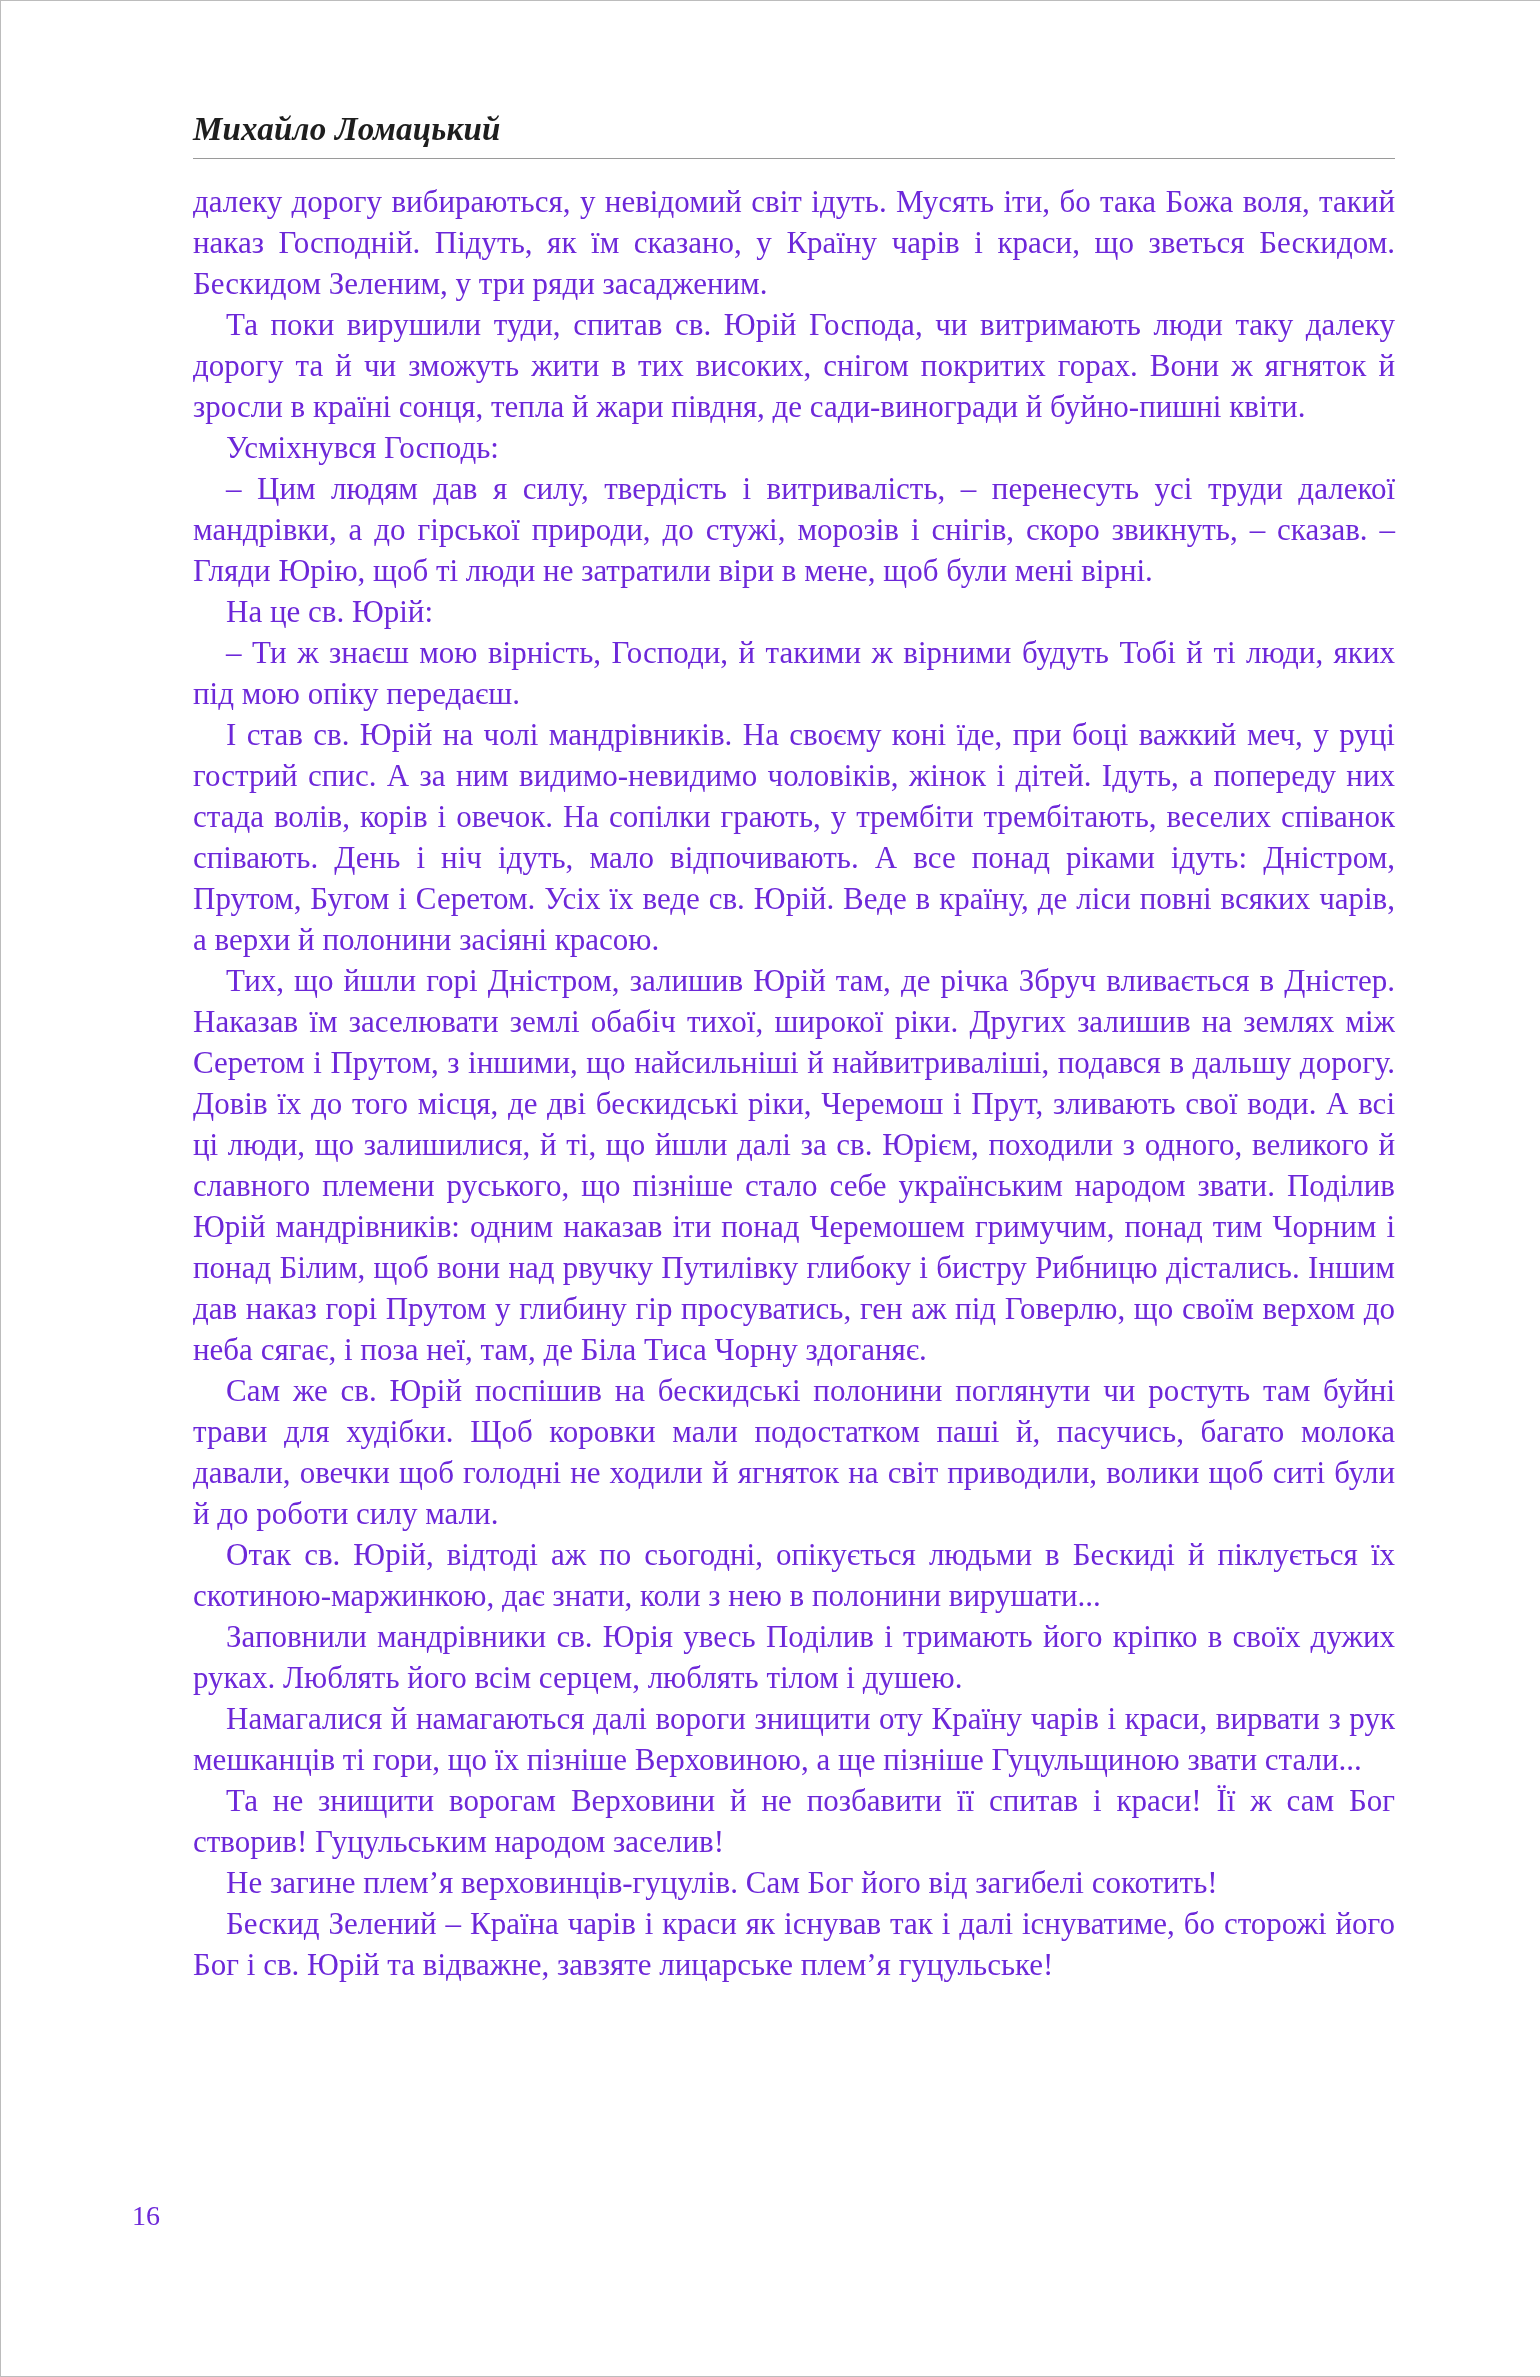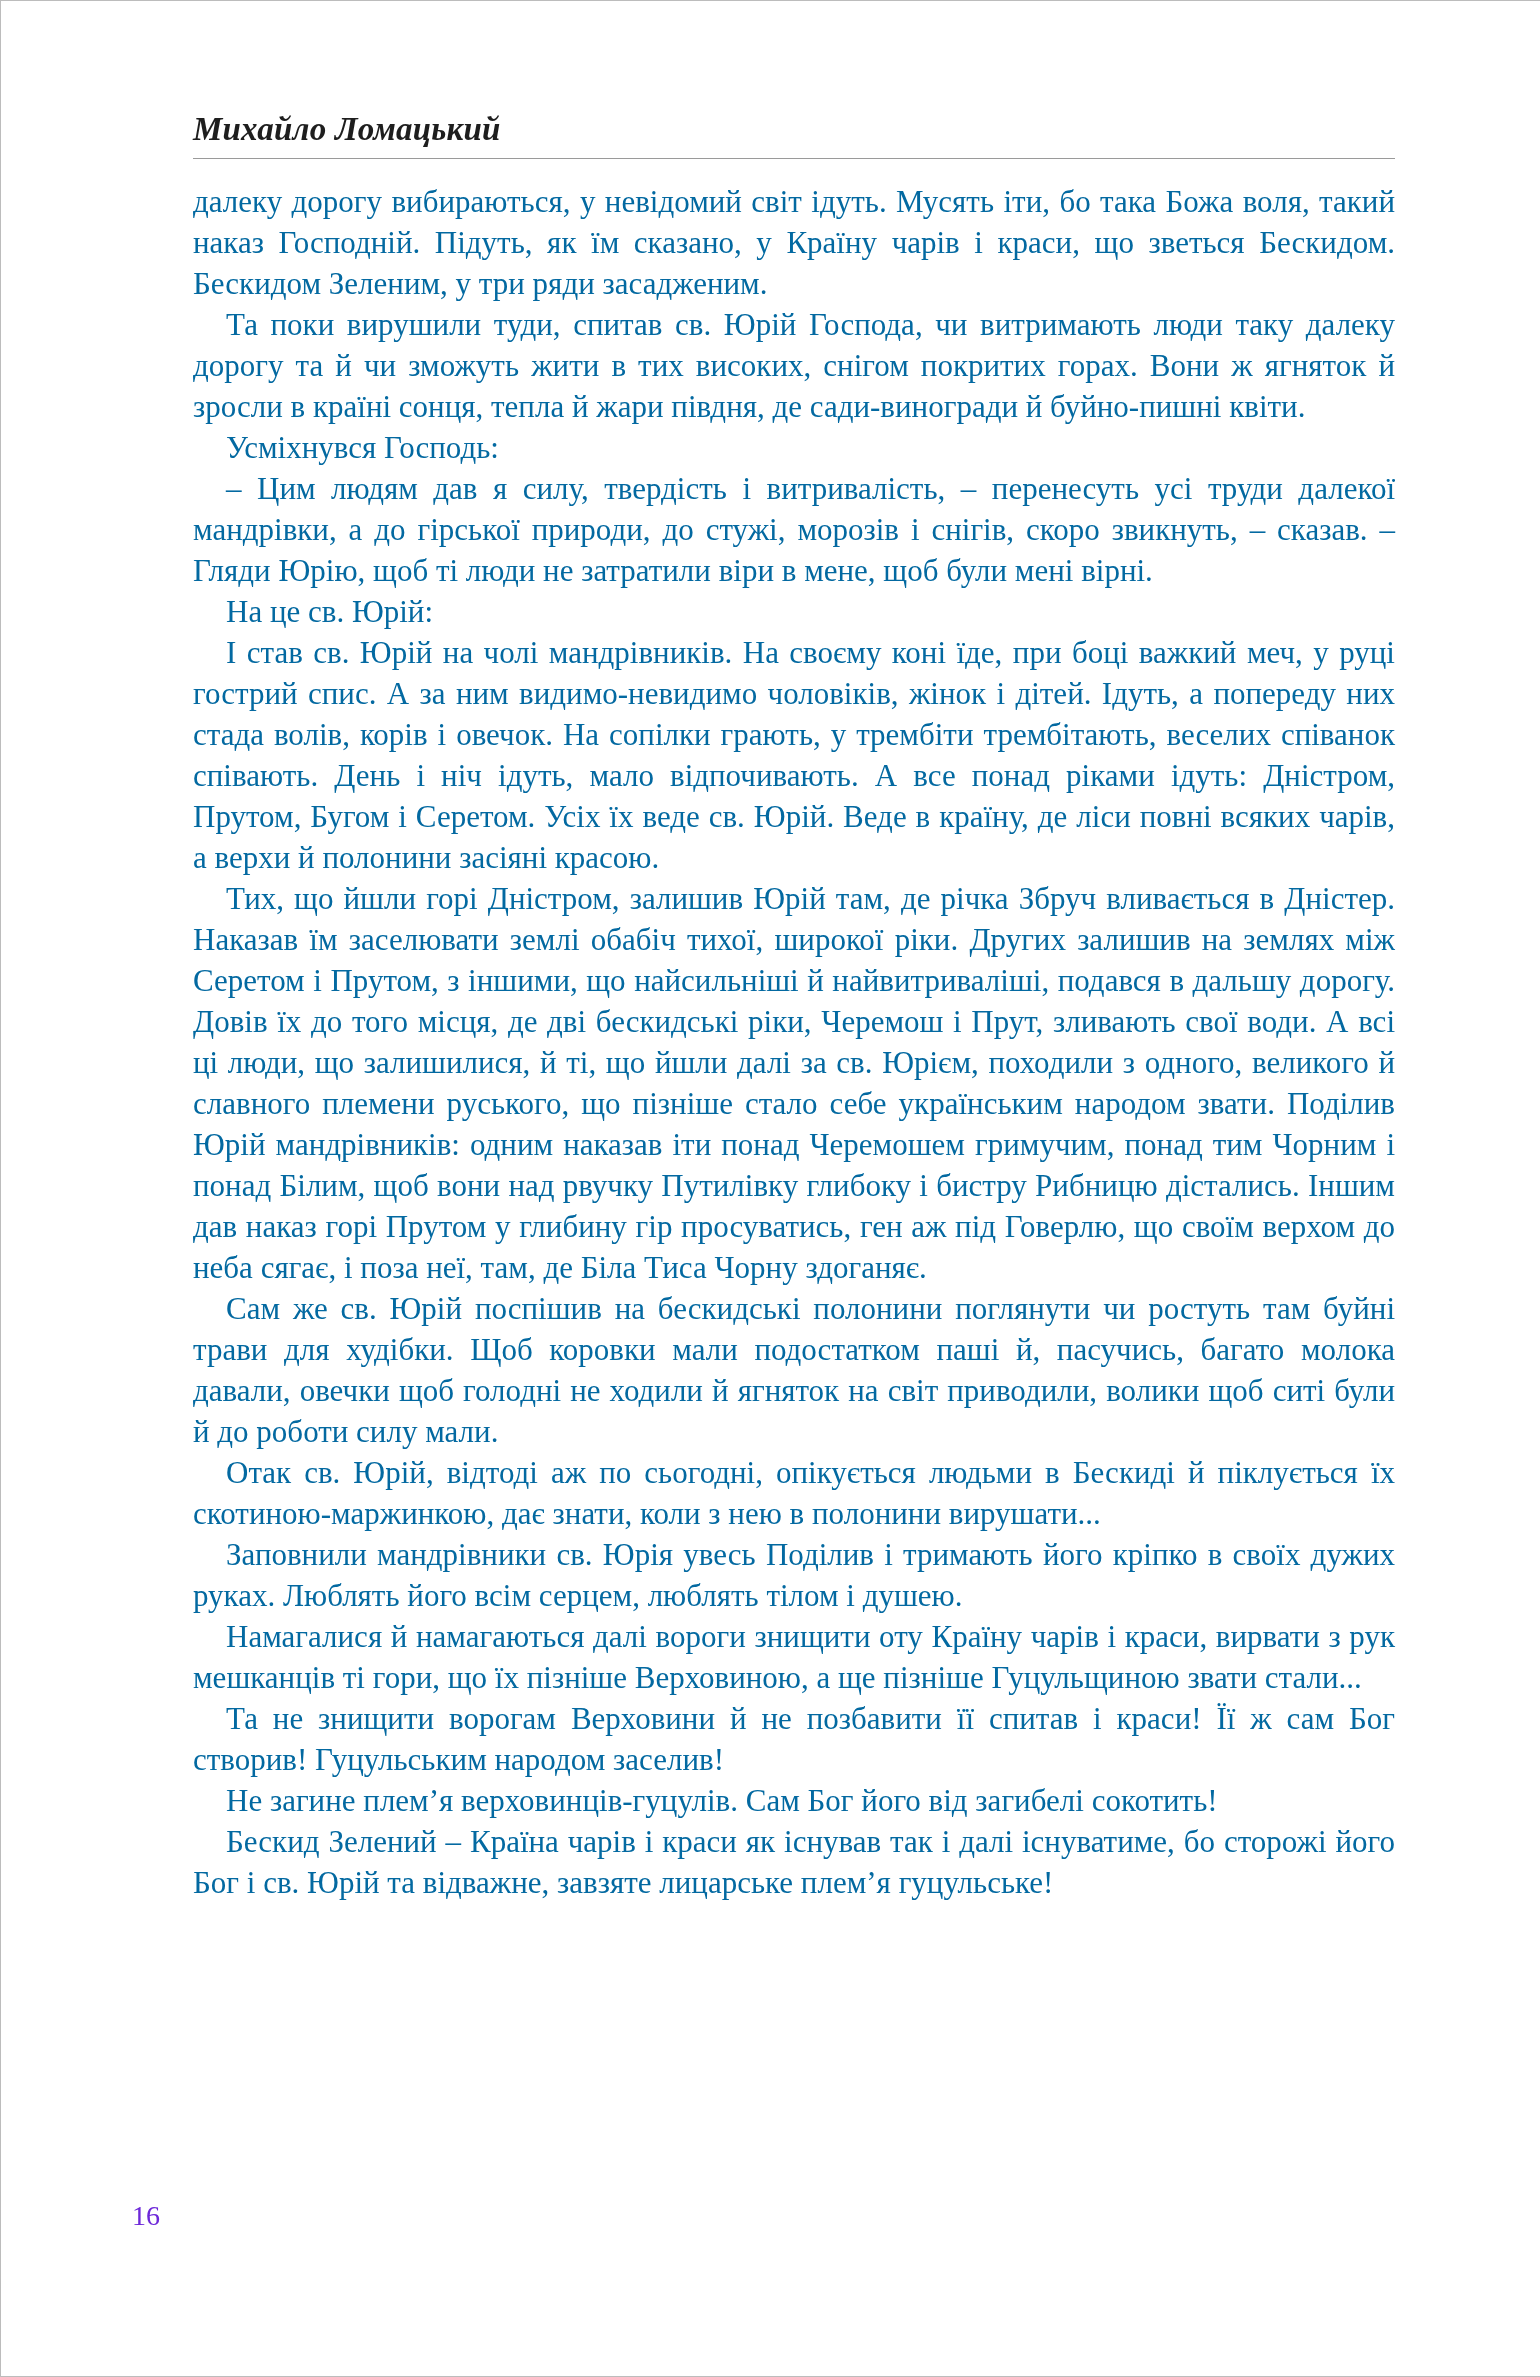--- a/index.html
+++ b/index.html
@@ -41,21 +41,21 @@
     border-top: 0.7px solid #9a9a9a;
   }
   .body-text {
     position: absolute;
     left: 192px;
     top: 180px;
     width: 1202px;
     font-size: 31px;
     line-height: 41px;
     text-align: justify;
-    color: #0369a1;
+    color: #6d28d9;
   }
   .body-text p {
     margin: 0;
     padding: 0;
     text-indent: 33px;
   }
   .body-text p.continuation {
     text-indent: 0;
   }
   .page-number {
@@ -76,20 +76,21 @@
   </div>
 
   <div class="head-rule"></div>
 
   <div class="body-text">
     <p class="continuation">далеку дорогу вибираються, у невідомий світ ідуть. Мусять іти, бо така Божа воля, такий наказ Господній. Підуть, як їм сказано, у Країну чарів і краси, що зветься Бескидом. Бескидом Зеленим, у три ряди засадженим.</p>
     <p>Та поки вирушили туди, спитав св. Юрій Господа, чи витримають люди таку далеку дорогу та й чи зможуть жити в тих високих, снігом покритих горах. Вони ж ягняток й зросли в країні сонця, тепла й жари півдня, де сади-виногради й буйно-пишні квіти.</p>
     <p>Усміхнувся Господь:</p>
     <p>– Цим людям дав я силу, твердість і витривалість, – перенесуть усі труди далекої мандрівки, а до гірської природи, до стужі, морозів і снігів, скоро звикнуть, – сказав. – Гляди Юрію, щоб ті люди не затратили віри в мене, щоб були мені вірні.</p>
     <p>На це св. Юрій:</p>
+    <p>– Ти ж знаєш мою вірність, Господи, й такими ж вірними будуть Тобі й ті люди, яких під мою опіку передаєш.</p>
     <p>І став св. Юрій на чолі мандрівників. На своєму коні їде, при боці важкий меч, у руці гострий спис. А за ним видимо-невидимо чоловіків, жінок і дітей. Ідуть, а попереду них стада волів, корів і овечок. На сопілки грають, у трембіти трембітають, веселих співанок співають. День і ніч ідуть, мало відпочивають. А все понад ріками ідуть: Дністром, Прутом, Бугом і Серетом. Усіх їх веде св. Юрій. Веде в країну, де ліси повні всяких чарів, а верхи й полонини засіяні красою.</p>
     <p>Тих, що йшли горі Дністром, залишив Юрій там, де річка Збруч вливається в Дністер. Наказав їм заселювати землі обабіч тихої, широкої ріки. Других залишив на землях між Серетом і Прутом, з іншими, що найсильніші й найвитриваліші, подався в дальшу дорогу. Довів їх до того місця, де дві бескидські ріки, Черемош і Прут, зливають свої води. А всі ці люди, що залишилися, й ті, що йшли далі за св. Юрієм, походили з одного, великого й славного племени руського, що пізніше стало себе українським народом звати. Поділив Юрій мандрівників: одним наказав іти понад Черемошем гримучим, понад тим Чорним і понад Білим, щоб вони над рвучку Путилівку глибоку і бистру Рибницю дістались. Іншим дав наказ горі Прутом у глибину гір просуватись, ген аж під Говерлю, що своїм верхом до неба сягає, і поза неї, там, де Біла Тиса Чорну здоганяє.</p>
     <p>Сам же св. Юрій поспішив на бескидські полонини поглянути чи ростуть там буйні трави для худібки. Щоб коровки мали подостатком паші й, пасучись, багато молока давали, овечки щоб голодні не ходили й ягняток на світ приводили, волики щоб ситі були й до роботи силу мали.</p>
     <p>Отак св. Юрій, відтоді аж по сьогодні, опікується людьми в Бескиді й піклується їх скотиною-маржинкою, дає знати, коли з нею в полонини вирушати...</p>
     <p>Заповнили мандрівники св. Юрія увесь Поділив і тримають його кріпко в своїх дужих руках. Люблять його всім серцем, люблять тілом і душею.</p>
     <p>Намагалися й намагаються далі вороги знищити оту Країну чарів і краси, вирвати з рук мешканців ті гори, що їх пізніше Верховиною, а ще пізніше Гуцульщиною звати стали...</p>
     <p>Та не знищити ворогам Верховини й не позбавити її спитав і краси! Її ж сам Бог створив! Гуцульським народом заселив!</p>
     <p>Не загине плем’я верховинців-гуцулів. Сам Бог його від загибелі сокотить!</p>
     <p>Бескид Зелений – Країна чарів і краси як існував так і далі існуватиме, бо сторожі його Бог і св. Юрій та відважне, завзяте лицарське плем’я гуцульське!</p>
   </div>

